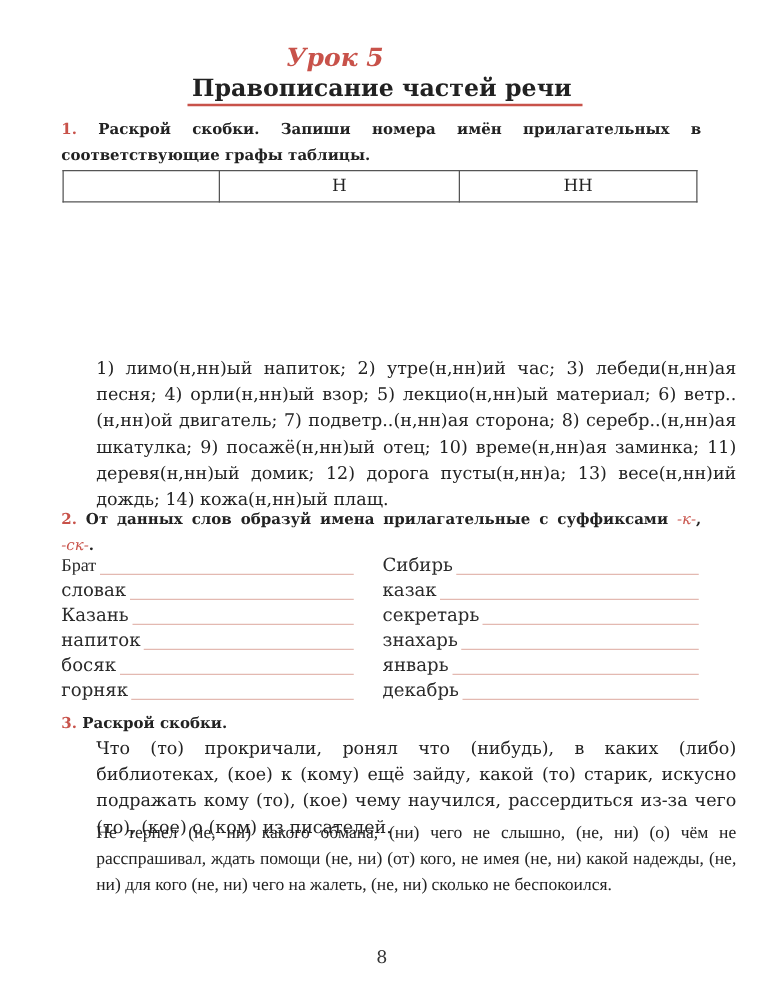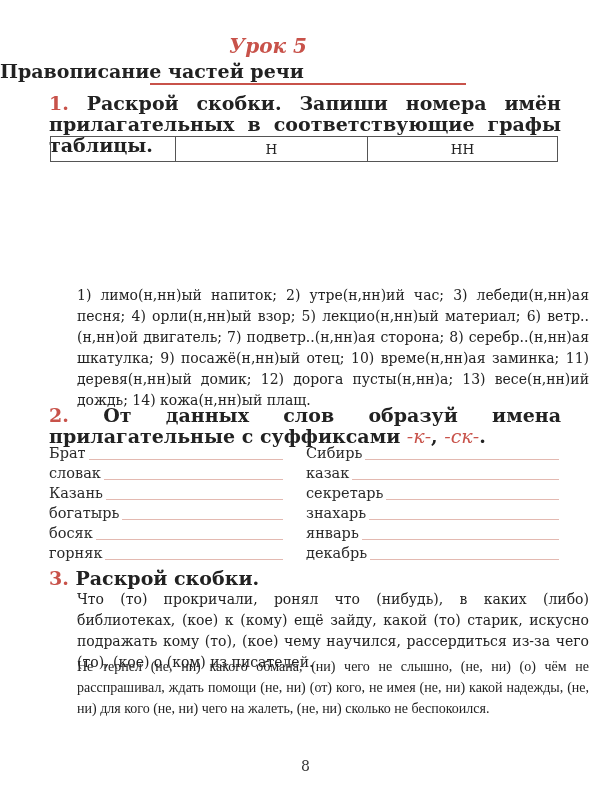--- a/index.html
+++ b/index.html
@@ -1,22 +1,22 @@
 <!DOCTYPE html>
 <html><head>
   <meta charset="utf-8">
   <style>
     html, body { margin: 0; padding: 0; background: #ffffff; }
     body { width: 611px; height: 799px; position: relative; overflow: hidden;
       font-family: "DejaVu Serif", "Liberation Serif", serif; color: #2a2a2a; }
     .abs { position: absolute; }
     .lesson { left: 0; width: 536px; top: 34px; text-align: center; font-size: 20px; font-weight: bold; font-style: italic; color: #c8524a; }
-    .title { left: 0; width: 611px; top: 60px; text-align: left; font-size: 19px; font-weight: bold; color: #222; }
+    .title { left: 0; width: 611px; top: 60px; text-align: center; font-size: 19px; font-weight: bold; color: #222; }
     .title-rule { left: 150px; top: 83px; width: 316px; height: 2px; background: #c8524a; }
-    .task { left: 49px; width: 512px; font-size: 19px; font-weight: bold; line-height: 21px; color: #222; text-align: justify; }
+    .task { left: 49px; width: 512px; font-size: 12px; font-weight: bold; line-height: 21px; color: #222; text-align: justify; }
     .num { color: #c8524a; }
     .red-it { color: #c8524a; font-style: italic; font-weight: normal; }
     table.grid { position: absolute; left: 50px; top: 136px; width: 508px; border-collapse: collapse; font-size: 13px; }
     table.grid td, table.grid th { border: 1.5px solid #555; padding: 0; font-weight: normal; color: #222; }
     table.grid th { height: 24px; text-align: center; font-size: 13.5px; }
     .suffix-cell { vertical-align: top; padding: 4px 0 0 6px !important; line-height: 18.6px; height: 106px; }
     .para { left: 49px; width: 512px; font-size: 14px; line-height: 21px; text-align: justify; color: #222; margin-left: 28px; }
     .fill-row { position: absolute; height: 20px; font-size: 14.5px; line-height: 20px; display: flex; align-items: flex-end; }
     .fill-row .word { white-space: nowrap; padding-right: 3px; }
     .fill-row .line { flex: 1; height: 1.5px; background: #e3b9b1; margin-bottom: 3px; }
@@ -46,34 +46,34 @@
 
 <div class="abs para" style="top:285px;">1) лимо(н,нн)ый напиток; 2) утре(н,нн)ий час; 3) лебеди(н,нн)ая песня; 4) орли(н,нн)ый взор; 5) лекцио(н,нн)ый материал; 6) ветр..(н,нн)ой двигатель; 7) подветр..(н,нн)ая сторона; 8) серебр..(н,нн)ая шкатулка; 9) посажё(н,нн)ый отец; 10) време(н,нн)ая заминка; 11) деревя(н,нн)ый домик; 12) дорога пусты(н,нн)а; 13) весе(н,нн)ий дождь; 14) кожа(н,нн)ый плащ.</div>
 
 <div class="abs task" style="top:405px;">
   <span class="num">2.</span>
   <span>От данных слов образуй имена прилагательные с суффиксами</span>
   <span class="red-it">-к-</span><span>,</span>
   <span class="red-it">-ск-</span><span>.</span>
 </div>
 
-<div class="fill-row" style="left:49px; width:234px; top:443px;">
+<div class="fill-row" style="left:49px; width:234px; top:443px;font-family:Liberation Serif, serif;">
     <span class="word">Брат</span>
     <span class="line"></span>
   </div>
 <div class="fill-row" style="left:49px; width:234px; top:463px;justify-content:flex-end;">
     <span class="word">словак</span>
     <span class="line"></span>
   </div>
 <div class="fill-row" style="left:49px; width:234px; top:483px;">
     <span class="word">Казань</span>
     <span class="line"></span>
   </div>
 <div class="fill-row" style="left:49px; width:234px; top:503px;">
-    <span class="word">богатырь</span>
+    <span class="word">напиток</span>
     <span class="line"></span>
   </div>
 <div class="fill-row" style="left:49px; width:234px; top:523px;">
     <span class="word">босяк</span>
     <span class="line"></span>
   </div>
 <div class="fill-row" style="left:49px; width:234px; top:543px;">
     <span class="word">горняк</span>
     <span class="line"></span>
   </div>

